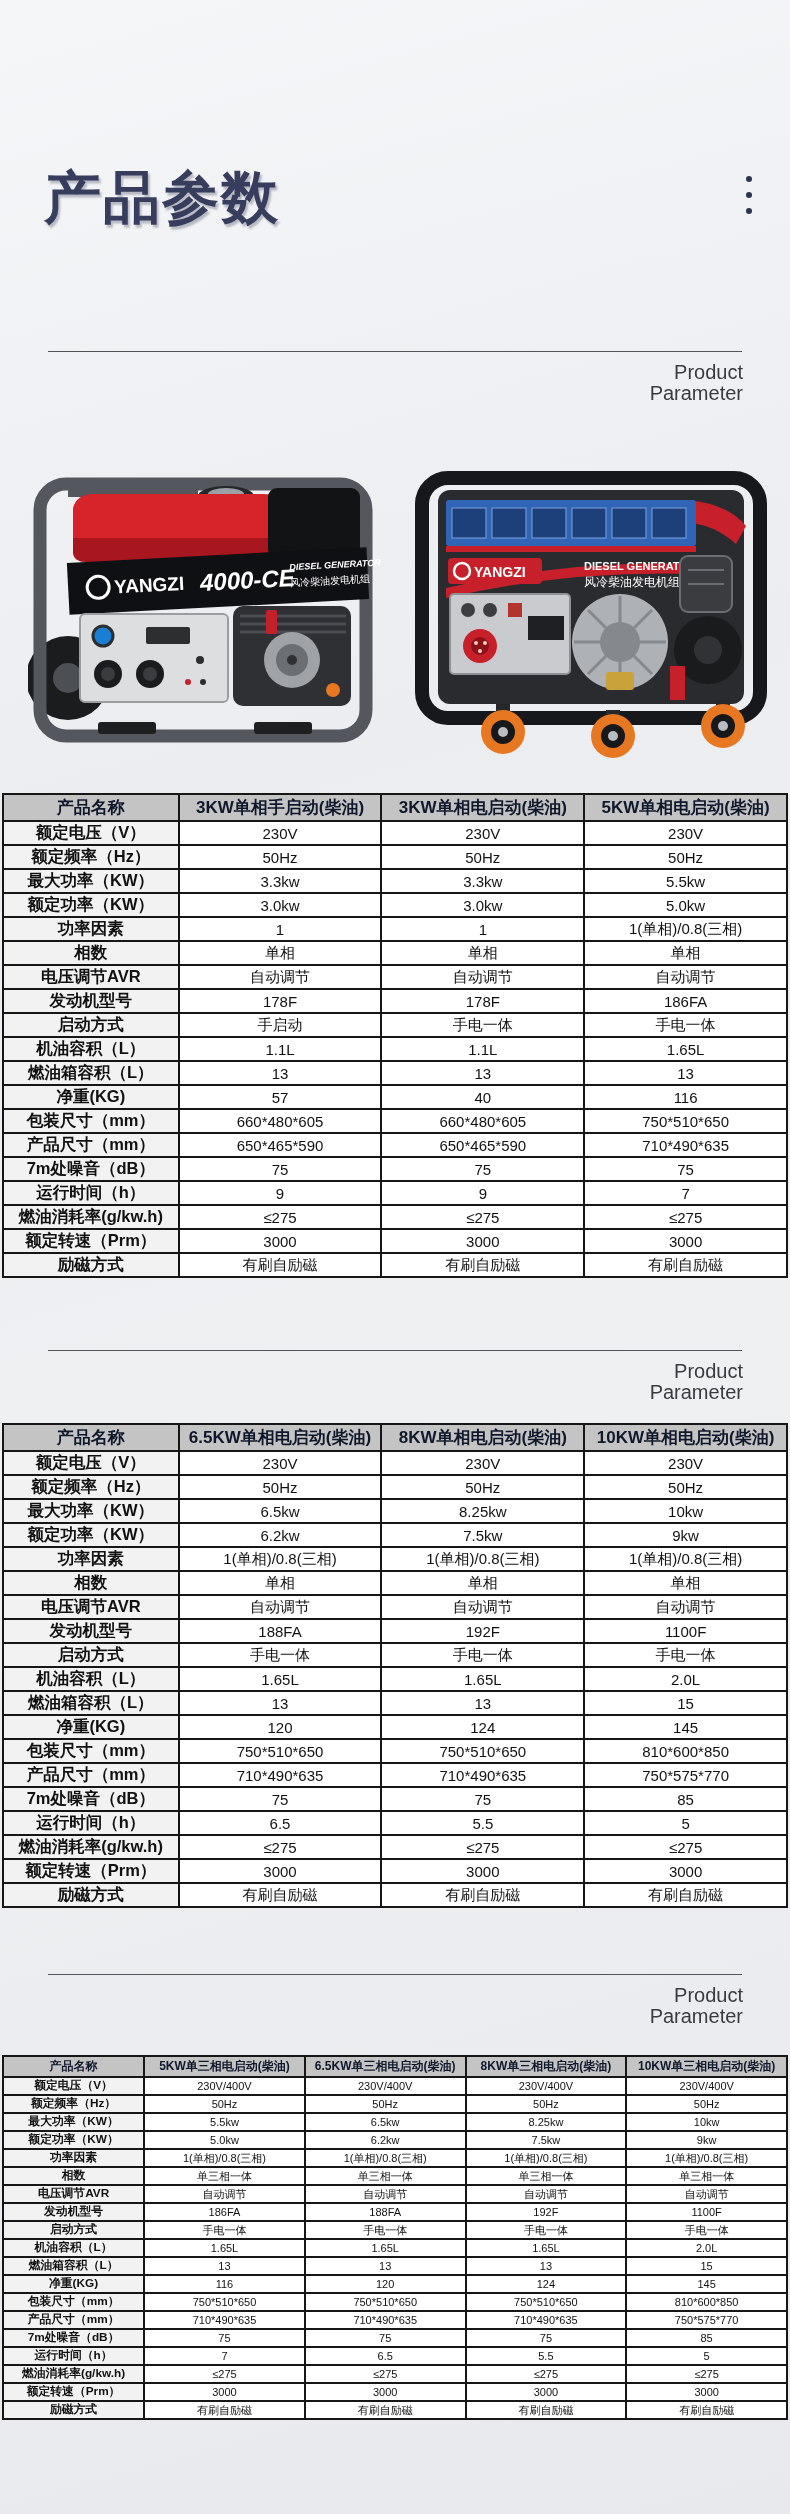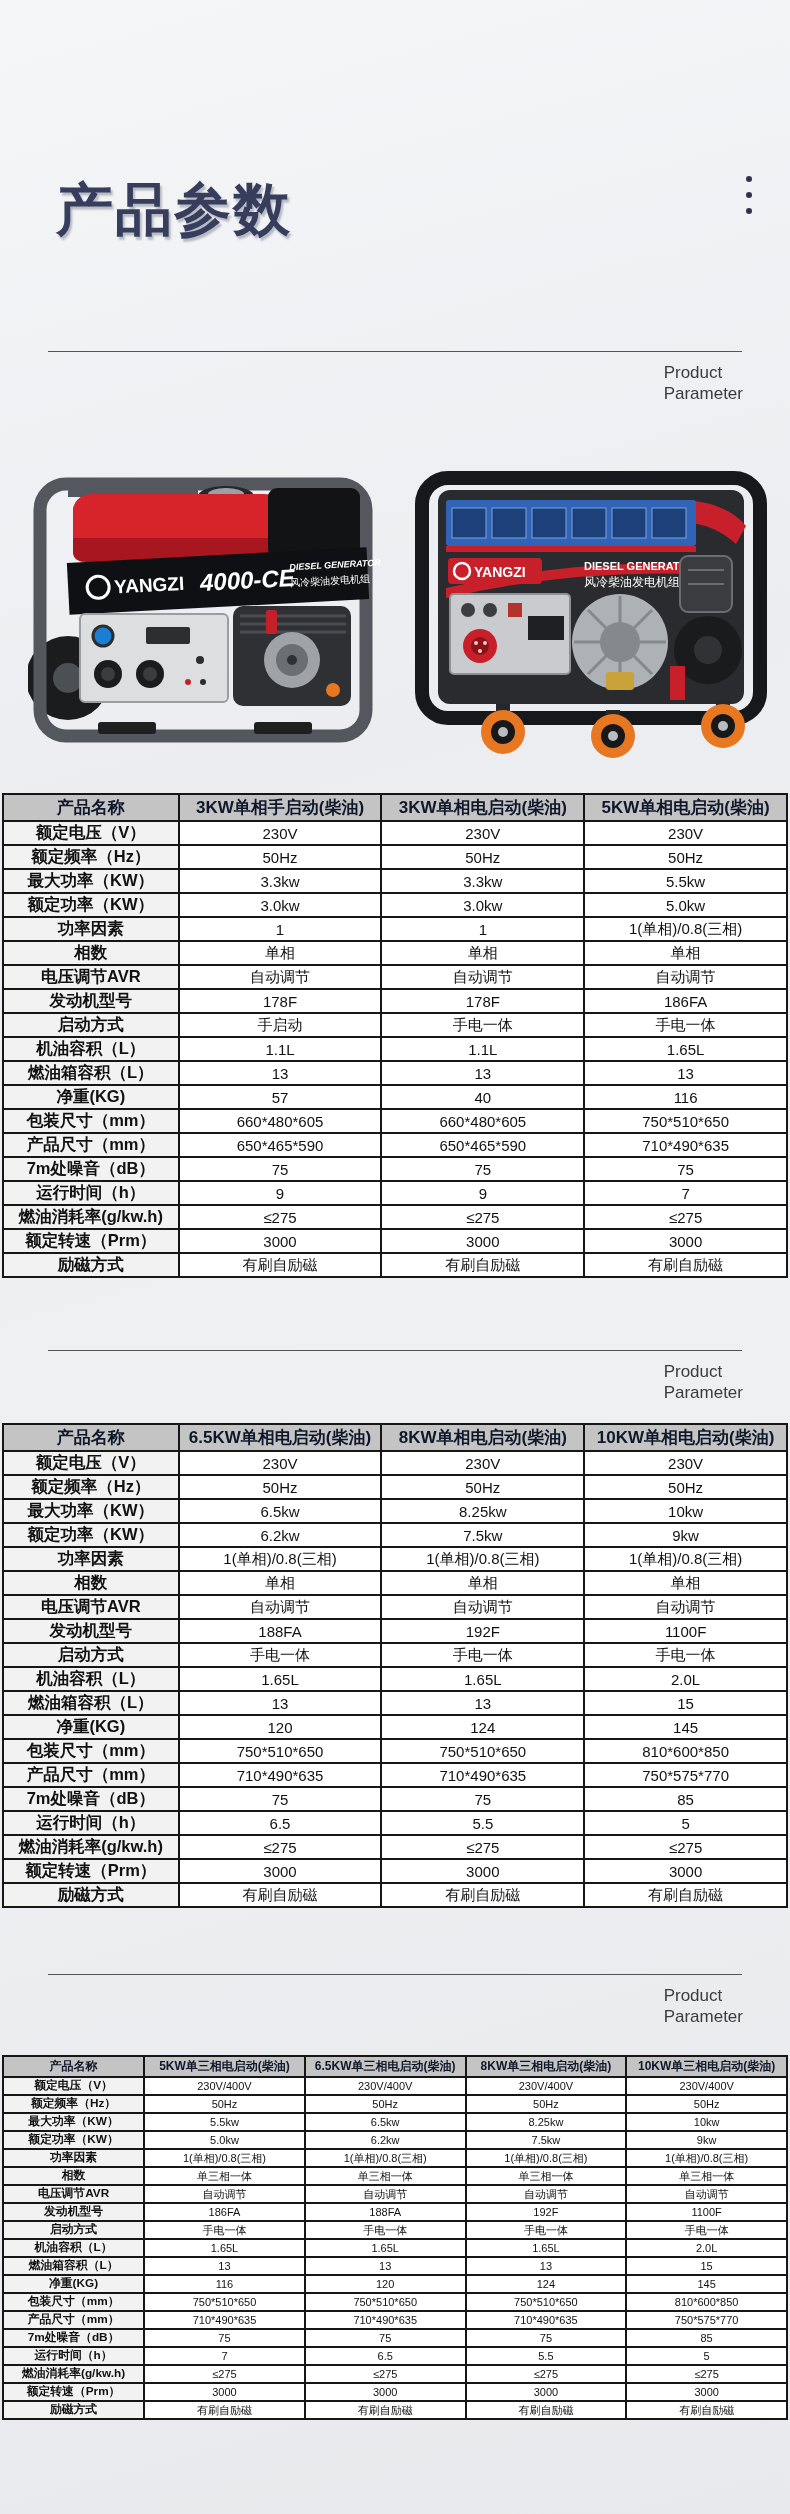--- a/index.html
+++ b/index.html
@@ -4,29 +4,29 @@
 <style>
   html,body{margin:0;padding:0;background:#dfe1e4;}
   *{box-sizing:border-box;}
   .page{
     position:relative;width:790px;height:2514px;margin:0 auto;overflow:hidden;
     background:linear-gradient(165deg,#f5f6f8 0%,#ecedf0 30%,#eff0f2 55%,#e7e9ec 100%);
     font-family:"Liberation Sans","DejaVu Sans",sans-serif;color:#111;
   }
   
   .title{
-    position:absolute;left:44px;top:160px;margin:12px;
+    position:absolute;left:44px;top:160px;margin:0;
     font-size:57px;font-weight:900;letter-spacing:2px;color:#373d5c;
     text-shadow:2px 3px 2px rgba(125,130,145,.5);
   }
   .kebab{position:absolute;right:34px;top:176px;width:14px;height:44px;cursor:pointer;}
   .kebab i{display:block;width:6px;height:6px;border-radius:50%;background:#2c3250;margin:0 auto 10px;}
   
   .divider{position:absolute;left:48px;right:48px;height:0;border-top:1px solid #52545a;}
-  .sec-label{position:absolute;right:47px;font-size:17px;line-height:21px;color:#3a3b3f;}
+  .sec-label{position:absolute;right:47px;text-align:right;font-size:20px;line-height:21px;color:#3a3b3f;}
   
   .images{position:absolute;left:0;top:438px;width:790px;height:312px;}
   .images svg{position:absolute;top:0;}
   #gen-left{left:28px;}
   #gen-right{left:408px;}
   
   table.tbl{position:absolute;left:2px;width:786px;border-collapse:collapse;table-layout:fixed;background:#fff;}
   .tbl th,.tbl td{border:2px solid #161616;text-align:center;vertical-align:middle;padding:0 2px;overflow:hidden;white-space:nowrap;}
   .tbl th{background:#c4c4c4;color:#0f172a;}
   .tbl td{background:#fff;}

